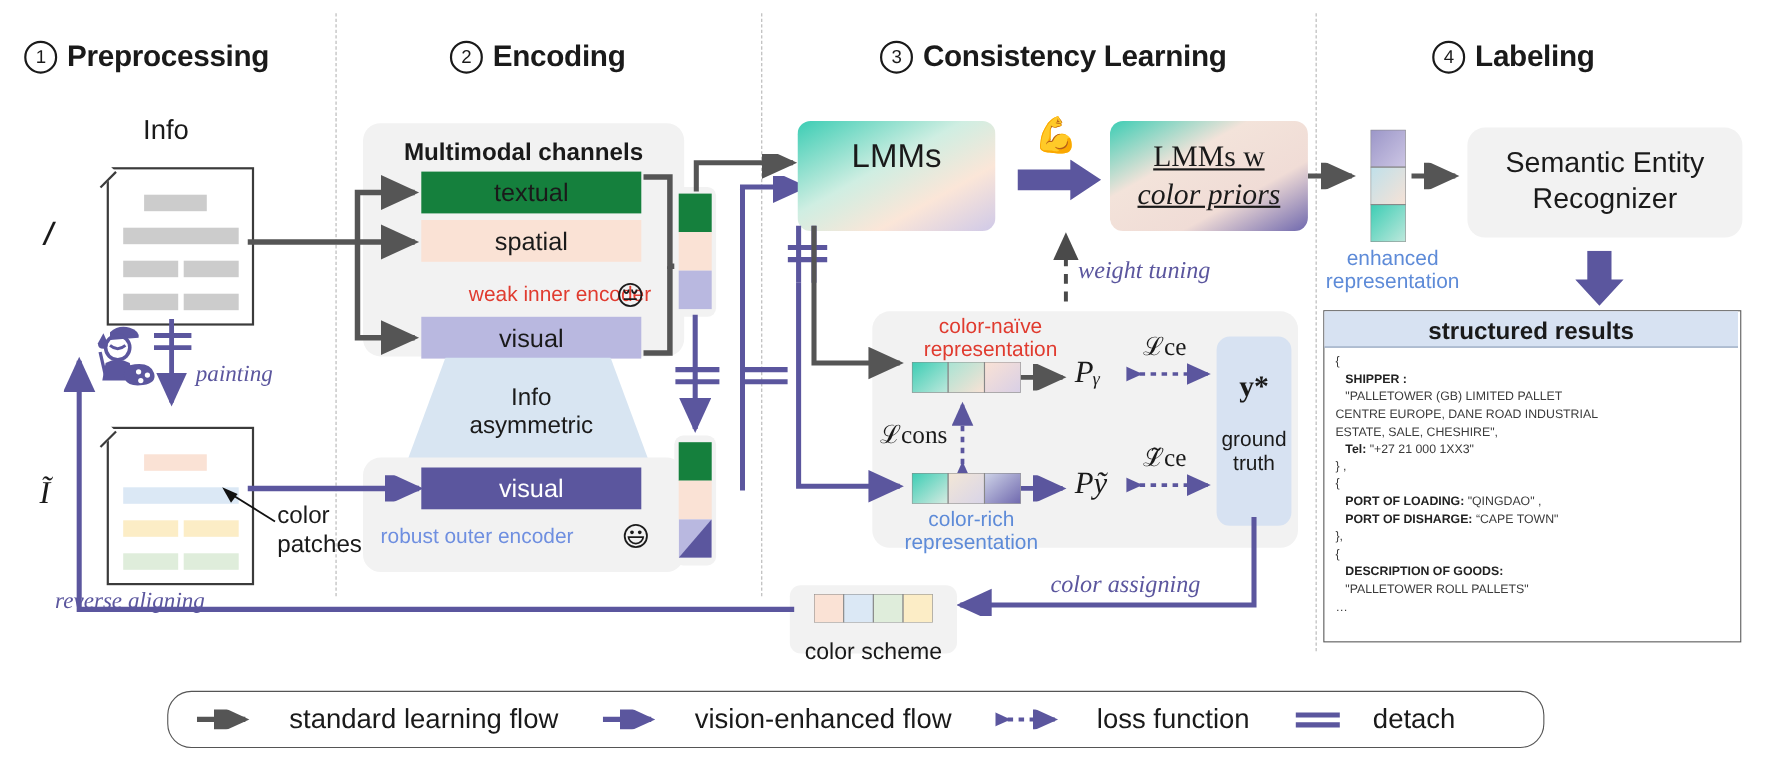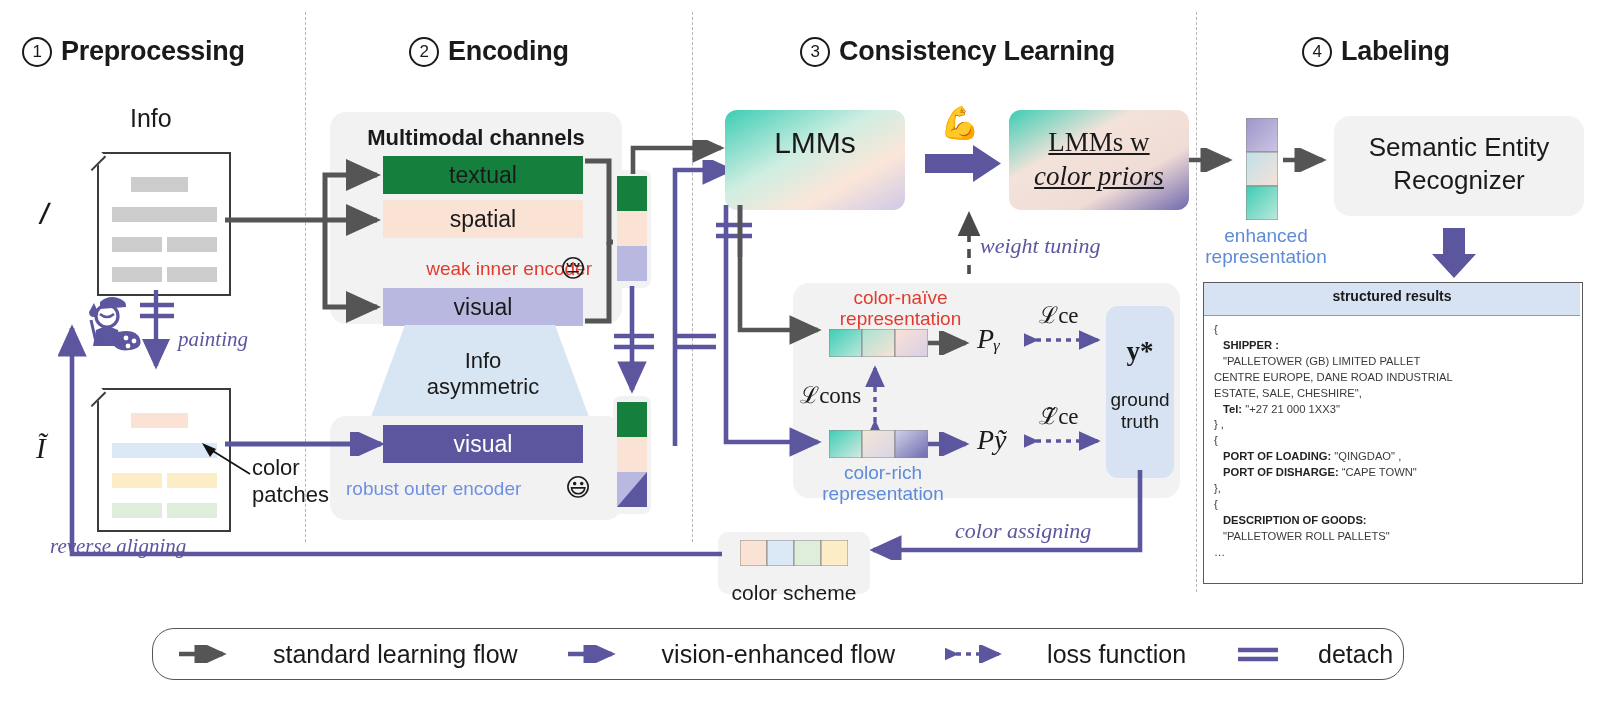--- a/index.html
+++ b/index.html
@@ -31,21 +31,21 @@
   .lav{background:#b9b8e0;}
   .deep{background:#5b569e;color:#fff;}
   
   .lbl-red{color:#e03b2f;font-size:19px;}
   .lbl-blue{color:#6f8fe0;font-size:19px;}
   .lbl-blue2{color:#5e8bd8;font-size:19px;line-height:1.12;text-align:center;}
   .ital-purple{color:#5b569e;font-size:21px;font-style:italic;font-family:"Liberation Serif",serif;white-space:nowrap;}
   .mono-serif{font-family:"Liberation Serif",serif;}
   
   .legend{border:1.8px solid #555;border-radius:22px;display:flex;align-items:center;
-          gap:36px;padding:0 26px;height:52px;font-size:25px;}
+          gap:26px;padding:0 26px;height:52px;font-size:25px;}
   .legend span.txt{white-space:nowrap;}
   
   .json{font-size:11.2px;line-height:1.42;color:#222;}
   .json .val{color:#3a3a3a;}
 </style>
 </head>
 <body>
 
 <svg width="0" height="0" style="position:absolute" aria-hidden="true">
   <defs>
@@ -396,21 +396,21 @@
   <div>Semantic Entity</div>
   <div>Recognizer</div>
 </div>
 
 <svg class="abs" style="left:1432px;top:228px;" width="48" height="54">
   <path d="M11 0 L33 0 L33 26 L44 26 L22 50 L0 26 L11 26 Z" fill="#5b569e"></path>
 </svg>
 
 <div class="abs" style="left:1203px;top:282px;width:378px;height:300px;border:1.6px solid #5a5a5a;background:#fff;"></div>
 <div class="abs" style="left:1204px;top:283px;width:376px;height:32px;background:#d7e2f2;border-bottom:1.4px solid #8a9cb5;"></div>
-<div class="abs" style="left:1204px;top:288px;width:376px;text-align:center;font-size:14px;font-weight:700;">structured results</div>
+<div class="abs" style="left:1204px;top:288px;width:376px;text-align:center;font-size:22px;font-weight:700;">structured results</div>
 <div class="abs json" style="left:1214px;top:322px;width:360px;">
     <div style="padding-left: 0px; white-space: nowrap;"><span class="val">{</span></div>
     <div style="padding-left: 9px; white-space: nowrap;"><span style="font-weight: 700;">SHIPPER :</span></div>
     <div style="padding-left: 9px; white-space: nowrap;"><span class="val">"PALLETOWER (GB) LIMITED PALLET</span></div>
     <div style="padding-left: 0px; white-space: nowrap;"><span class="val">CENTRE EUROPE, DANE ROAD INDUSTRIAL</span></div>
     <div style="padding-left: 0px; white-space: nowrap;"><span class="val">ESTATE, SALE, CHESHIRE",</span></div>
     <div style="padding-left: 9px; white-space: nowrap;"><span style="font-weight: 700;">Tel:</span><span class="val"> "+27 21 000 1XX3"</span></div>
     <div style="padding-left: 0px; white-space: nowrap;"><span class="val">} ,</span></div>
     <div style="padding-left: 0px; white-space: nowrap;"><span class="val">{</span></div>
     <div style="padding-left: 9px; white-space: nowrap;"><span style="font-weight: 700;">PORT OF LOADING:</span><span class="val"> "QINGDAO" ,</span></div>

